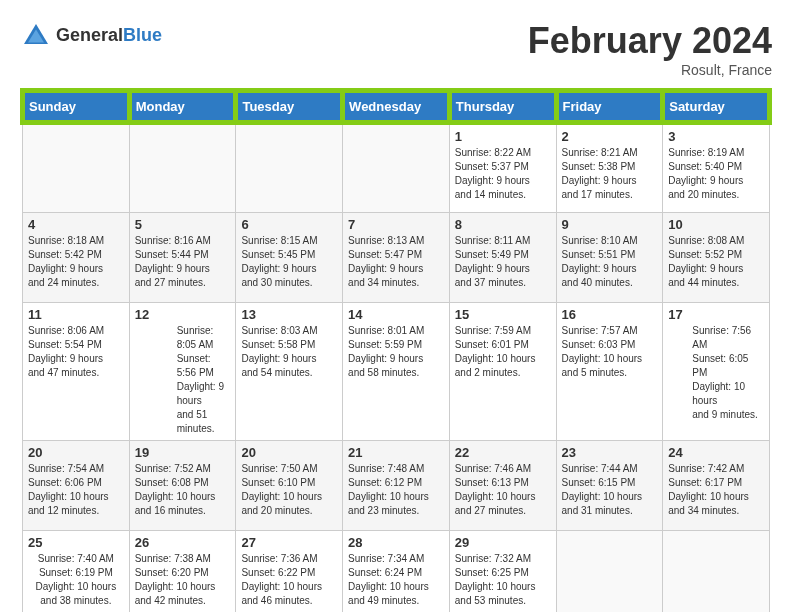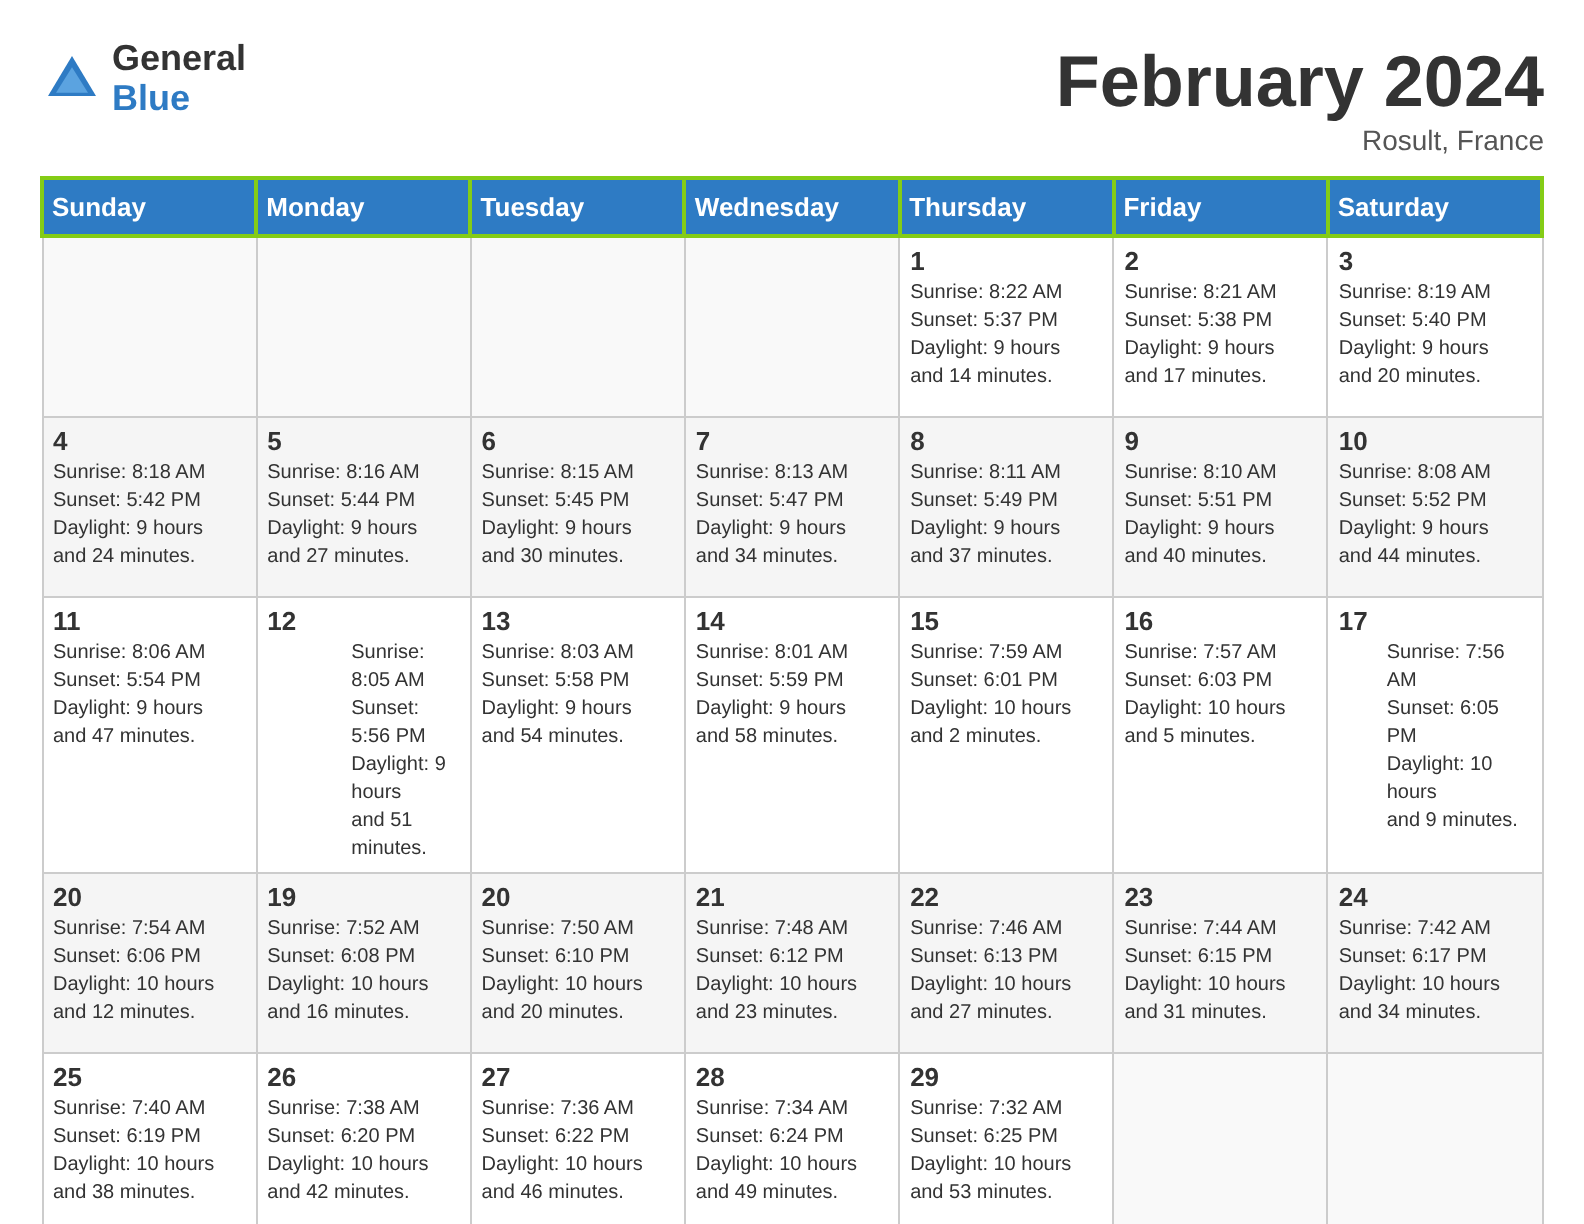--- a/index.html
+++ b/index.html
@@ -16,21 +16,20 @@
       align-items: flex-start;
       margin-bottom: 10px;
     }
     .logo {
       display: flex;
       align-items: center;
       gap: 4px;
     }
     .logo-text {
       display: flex;
-      flex-direction: column;
       line-height: 1.1;
     }
     .logo-general {
       font-size: 18px;
       font-weight: bold;
       color: #333;
     }
     .logo-blue {
       font-size: 18px;
       font-weight: bold;
@@ -57,21 +56,21 @@
       border-collapse: collapse;
       table-layout: fixed;
     }
     th {
       background-color: #2e7bc4;
       color: #fff;
       font-size: 13px;
       font-weight: bold;
       padding: 6px 4px;
       text-align: left;
-      border: 2px solid #84cc16;
+      border: 5px solid #84cc16;
     }
     td {
       border: 1px solid #ccc;
       vertical-align: top;
       padding: 4px 5px;
       font-size: 10.5px;
       color: #333;
       height: 90px;
       background: #fff;
     }
@@ -305,21 +304,21 @@
           <span class="day-num">24</span>
           <div class="day-info" style="white-space: pre-line;">Sunrise: 7:42 AM
 Sunset: 6:17 PM
 Daylight: 10 hours
 and 34 minutes.</div>
         </td>
       </tr>
       <tr>
         <td>
           <span class="day-num">25</span>
-          <div class="day-info" style="white-space: pre-line;">Sunrise: 7:40 AM
+          <div class="day-info" style="white-space: pre-line; text-align: center;">Sunrise: 7:40 AM
 Sunset: 6:19 PM
 Daylight: 10 hours
 and 38 minutes.</div>
         </td>
         <td>
           <span class="day-num">26</span>
           <div class="day-info" style="white-space: pre-line;">Sunrise: 7:38 AM
 Sunset: 6:20 PM
 Daylight: 10 hours
 and 42 minutes.</div>

